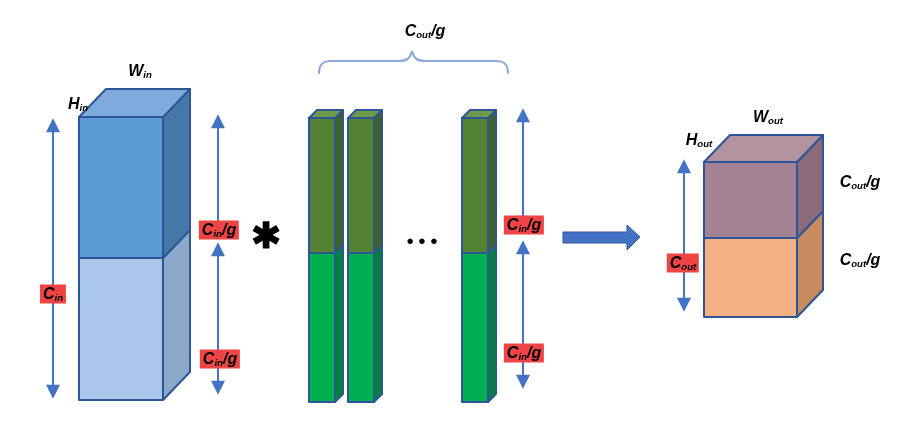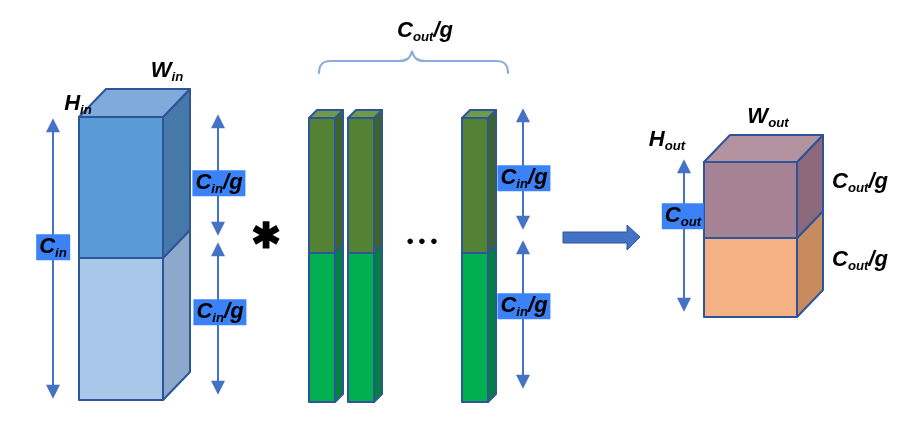--- a/index.html
+++ b/index.html
@@ -8,25 +8,25 @@
     font-family:"Liberation Sans", sans-serif; overflow:hidden;
   }
   svg { position:absolute; left:0; top:0; }
   .face { stroke:var(--c-outline); stroke-width:2; stroke-linejoin:round; }
   .arrow { stroke:var(--c-arrow); stroke-width:2; fill:none; }
   .ah { fill:var(--c-arrow); }
   .brace { stroke:var(--c-brace); stroke-width:2.2; fill:none; stroke-linecap:round; }
   .fatarrow { fill:var(--c-fat_arrow); stroke:var(--c-fat_arrow_edge); stroke-width:1; stroke-linejoin:miter; }
   .lbl {
     position:absolute; transform:translate(-50%,-50%);
-    font-style:italic; font-weight:700; font-size:22px; color:var(--c-text);
+    font-style:italic; font-weight:700; font-size:16px; color:var(--c-text);
     white-space:nowrap; line-height:1;
   }
   .lbl sub { font-size:0.6em; font-style:italic; vertical-align:-0.25em; }
-  .onarrow { background:#3b82f6; padding:1px 3px; }
+  .onarrow { background:#ef4444; padding:1px 3px;margin-top:47px; }
   .asterisk {
     position:absolute; transform:translate(-50%,-50%);
     font-size:36px; font-weight:700; color:var(--c-text); line-height:1;
   }
   .dots {
     position:absolute; transform:translate(-50%,-50%);
     font-size:13px; letter-spacing:4px; color:var(--c-text); line-height:1;
   }
 </style>
 </head>
@@ -92,31 +92,31 @@
       <line class="arrow" x1="523" y1="243" x2="523" y2="386" marker-start="url(#ah)" marker-end="url(#ah)"></line>
       <line class="arrow" x1="684" y1="162" x2="684" y2="309" marker-start="url(#ah)" marker-end="url(#ah)"></line>
     </g>
 
     <path class="brace" d="M319,73 C319,64 323,61 331,61 L399,61 C406,61 410,59 412,51 C414,59 418,61 425,61 L496,61 C504,61 508,64 508,73"></path>
 
     <polygon class="fatarrow" points="563,232 627,232 627,225 640,237 627,250 627,243 563,243"></polygon>
   </svg>
 
   <div class="lbl" style="left:78px; top:104px;"><span>H</span><sub>in</sub><span></span></div>
-  <div class="lbl" style="left:167px; top:71px;"><span>W</span><sub>in</sub><span></span></div>
+  <div class="lbl" style="left:140px; top:71px;"><span>W</span><sub>in</sub><span></span></div>
   <div class="lbl onarrow" style="left:53px; top:247px;text-align:right;"><span>C</span><sub>in</sub><span></span></div>
   <div class="lbl onarrow" style="left:219px; top:183px;"><span>C</span><sub>in</sub><span>/g</span></div>
   <div class="lbl onarrow" style="left:220px; top:312px;"><span>C</span><sub>in</sub><span>/g</span></div>
 
   <div class="asterisk" style="left:266px; top:236px;">✱</div>
 
   <div class="lbl" style="left:425px; top:31px;"><span>C</span><sub>out</sub><span>/g</span></div>
   <div class="dots" style="left:424px; top:240px;">●●●</div>
   <div class="lbl onarrow" style="left:524px; top:178px;"><span>C</span><sub>in</sub><span>/g</span></div>
   <div class="lbl onarrow" style="left:524px; top:306px;"><span>C</span><sub>in</sub><span>/g</span></div>
 
-  <div class="lbl" style="left:667px; top:140px;"><span>H</span><sub>out</sub><span></span></div>
+  <div class="lbl" style="left:699px; top:140px;"><span>H</span><sub>out</sub><span></span></div>
   <div class="lbl" style="left:768px; top:117px;"><span>W</span><sub>out</sub><span></span></div>
   <div class="lbl onarrow" style="left:683px; top:216px;"><span>C</span><sub>out</sub><span></span></div>
   <div class="lbl" style="left:860px; top:182px;"><span>C</span><sub>out</sub><span>/g</span></div>
   <div class="lbl" style="left:860px; top:260px;"><span>C</span><sub>out</sub><span>/g</span></div>
 
 </div>
 
 </body></html>

